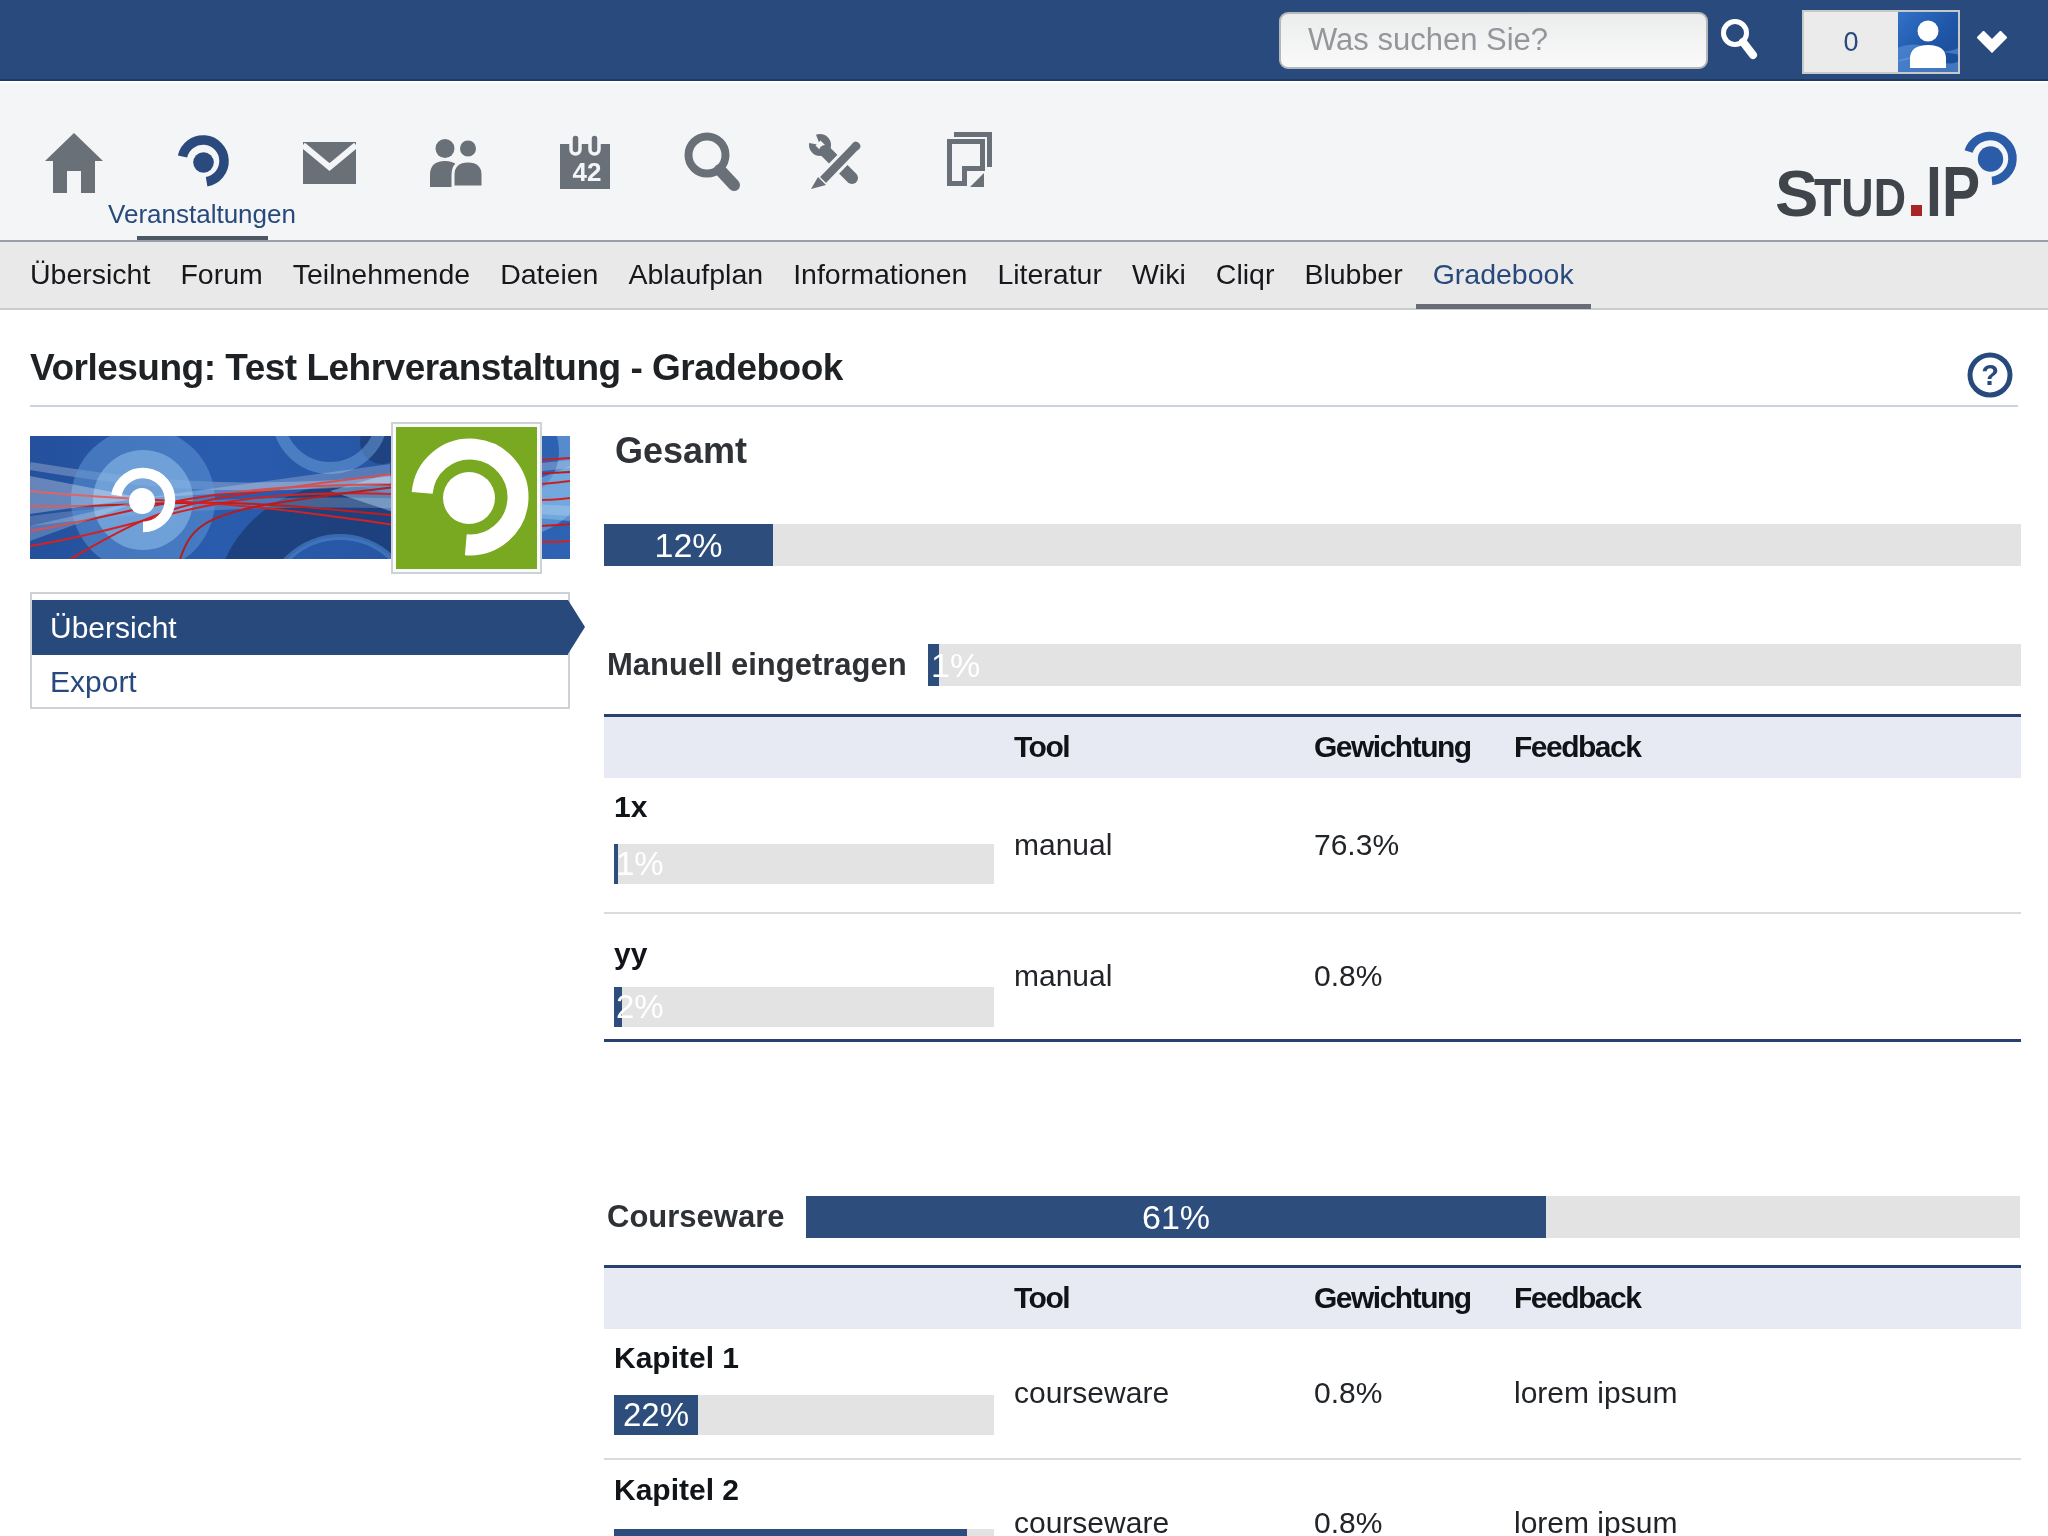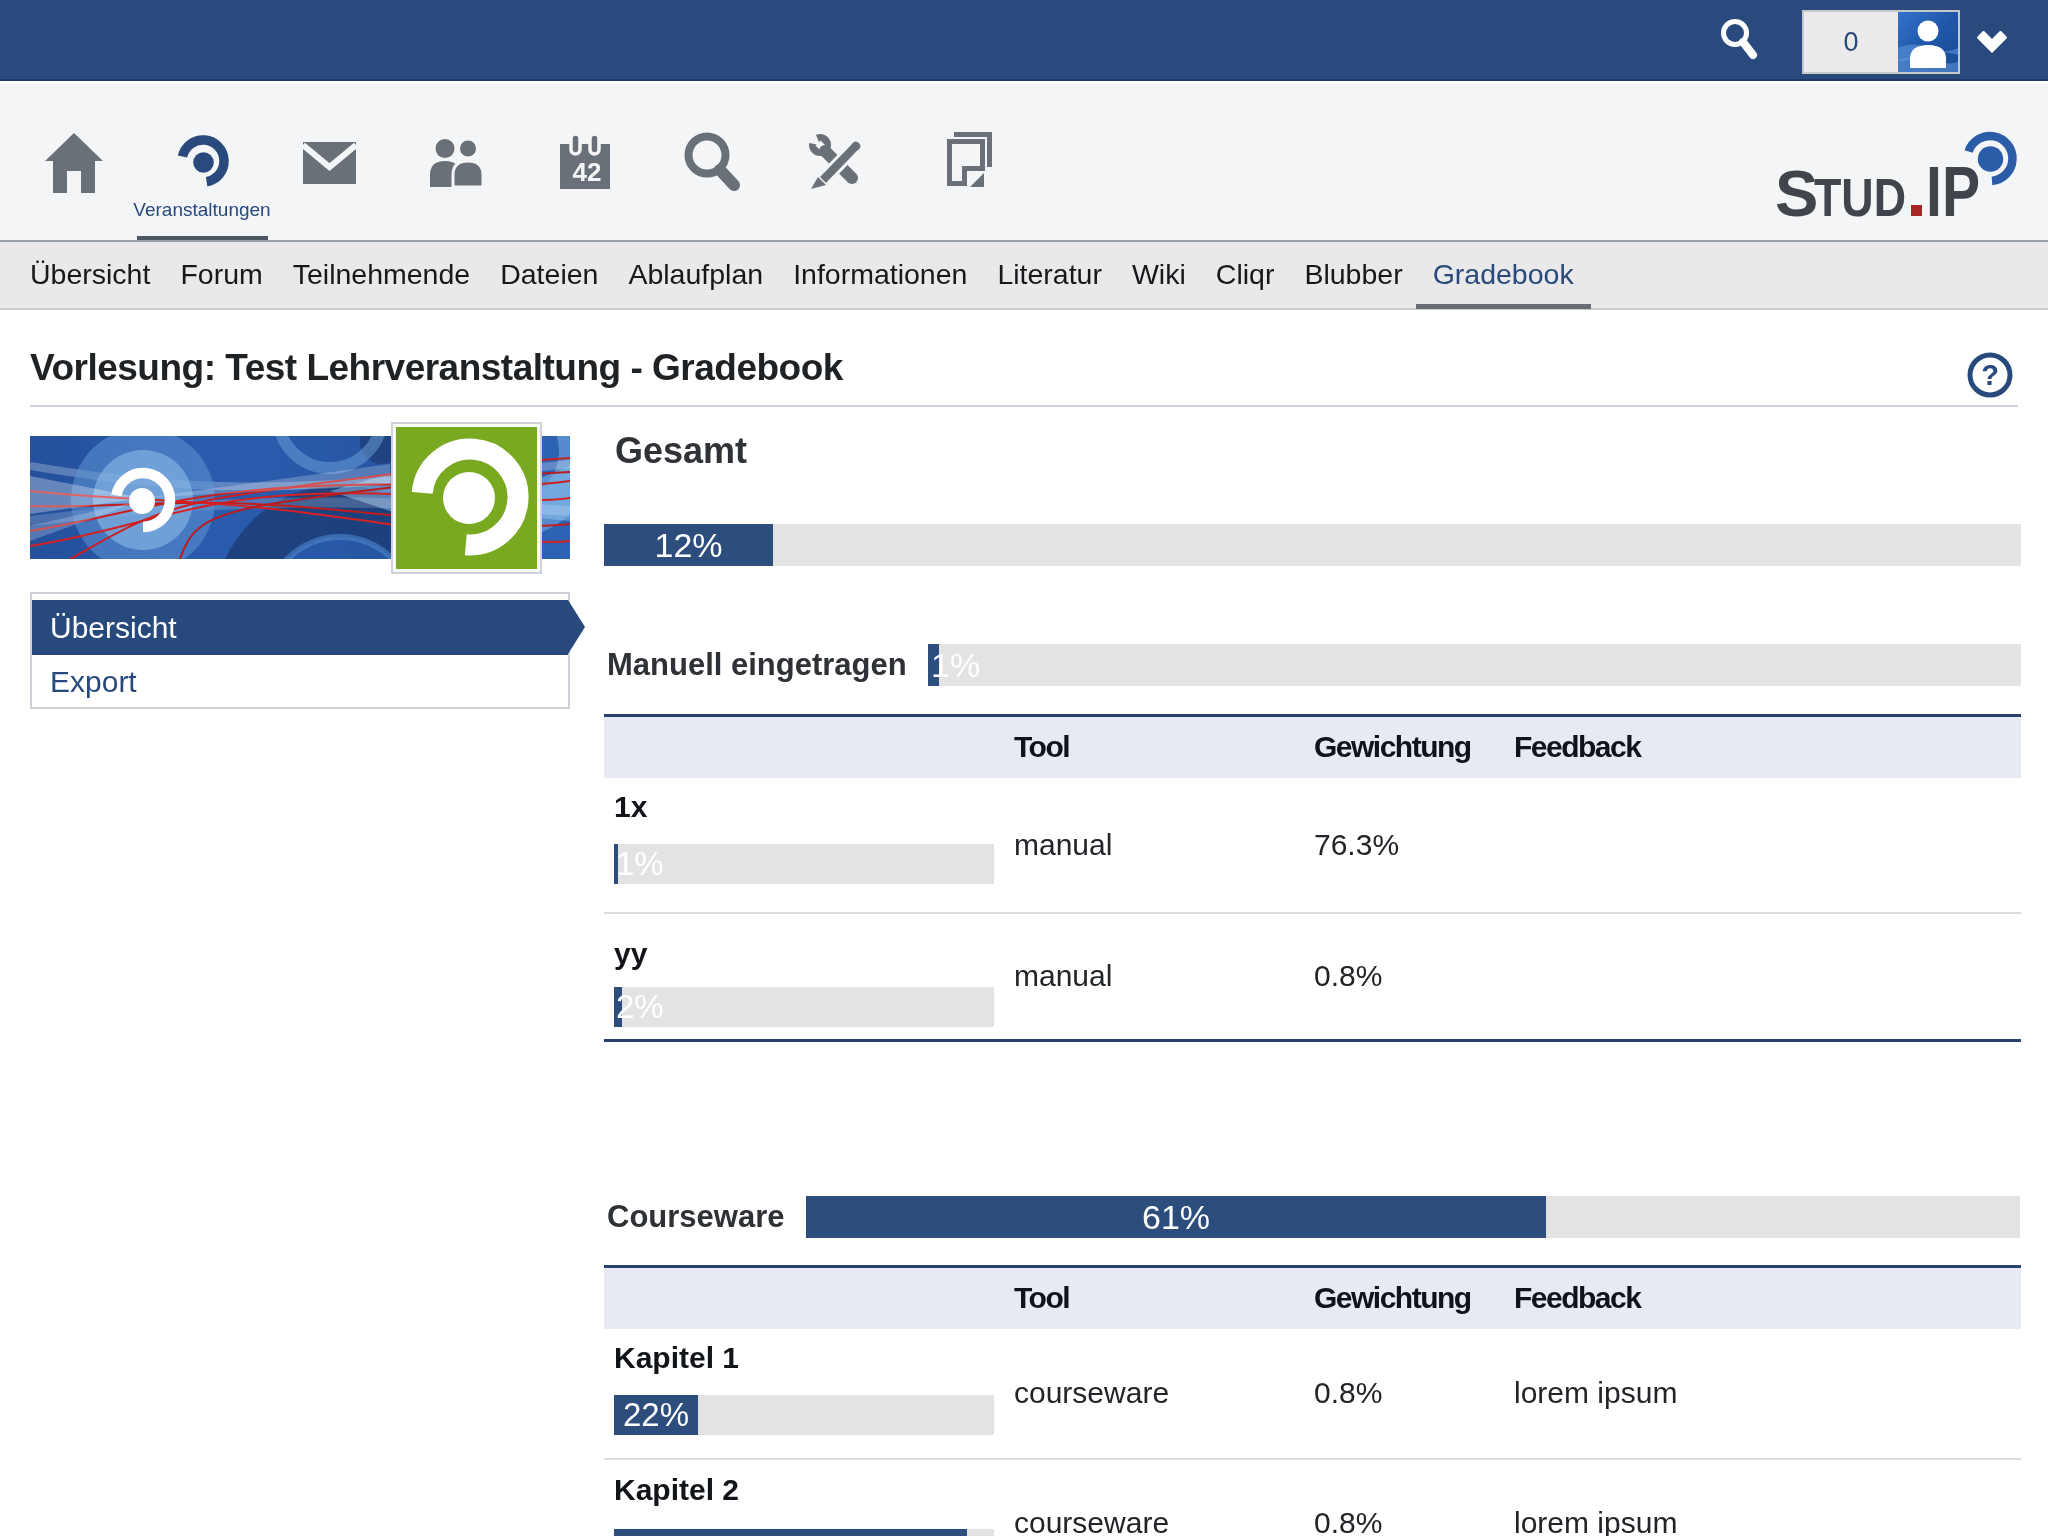--- a/index.html
+++ b/index.html
@@ -17,21 +17,21 @@
             background:linear-gradient(#ebecec, #fafafa);
             color:#93979c; font-size:31px; line-height:52px; padding-left:27px; }
   .avabox { position:absolute; left:1802px; top:10px; width:158px; height:64px;
             border:2px solid #c6c8ca; display:flex; background:#ebebeb; }
   .avabox .zero { width:94px; height:60px; text-align:center; line-height:60px;
                   color:#28497c; font-size:27px; }
 
   
   .iconbar { position:absolute; left:0; top:83px; width:2048px; height:157px; background:#f4f5f6; }
   .vlabel { position:absolute; left:62px; top:116px; width:280px; text-align:center;
-            color:#28497c; font-size:19px; }
+            color:#28497c; font-size:26px; }
   .vunder { position:absolute; left:137px; top:153px; width:131px; height:5px; background:#4d5763; }
 
   
   .tabbar { position:absolute; left:0; top:240px; width:2048px; height:70px;
             background:#e9e9ea; border-top:2px solid #9aa0a7; border-bottom:2px solid #cbcccd;
             display:flex; gap:30px; padding-left:30px; font-size:28.5px; color:#17181c; }
   .tabbar span { line-height:64px; white-space:nowrap; }
   .tabbar span.active { color:#28497c; position:relative; }
   .tabbar span.active i { position:absolute; left:-17px; right:-17px; bottom:-1px; height:5px;
                           background:#676d73; }
@@ -67,20 +67,21 @@
   table.grades tbody tr + tr td { border-top:2px solid #dadbdd; }
   .name { font-weight:bold; font-size:30px; color:#111418; line-height:38px; }
   .rowbar { position:relative; width:380px; height:40px; background:#e3e3e4; margin-top:16px; }
   .rowbar .fill { position:absolute; left:0; top:0; bottom:0; background:#2d4d7c; }
   .rowbar .pct { position:absolute; top:0; color:#fff; font-size:33px; line-height:40px; white-space:nowrap; }
 </style>
 </head>
 <body>
 <div class="page">
   <div class="topbar">
+    <div class="search">Was suchen Sie?</div>
     <svg class="abs" style="left:1712px;top:13px" width="54" height="54" viewBox="0 0 54 54">
       <circle cx="23" cy="20" r="11.5" fill="none" stroke="#fff" stroke-width="5"></circle>
       <line x1="31" y1="29" x2="41" y2="42" stroke="#fff" stroke-width="8" stroke-linecap="round"></line>
     </svg>
     <div class="avabox">
       <div class="zero">0</div>
       <svg width="60" height="60" viewBox="0 0 60 60">
         <defs>
           <linearGradient id="avbg" x1="0" y1="0" x2="1" y2="1">
             <stop offset="0" stop-color="#3273cb"></stop>

